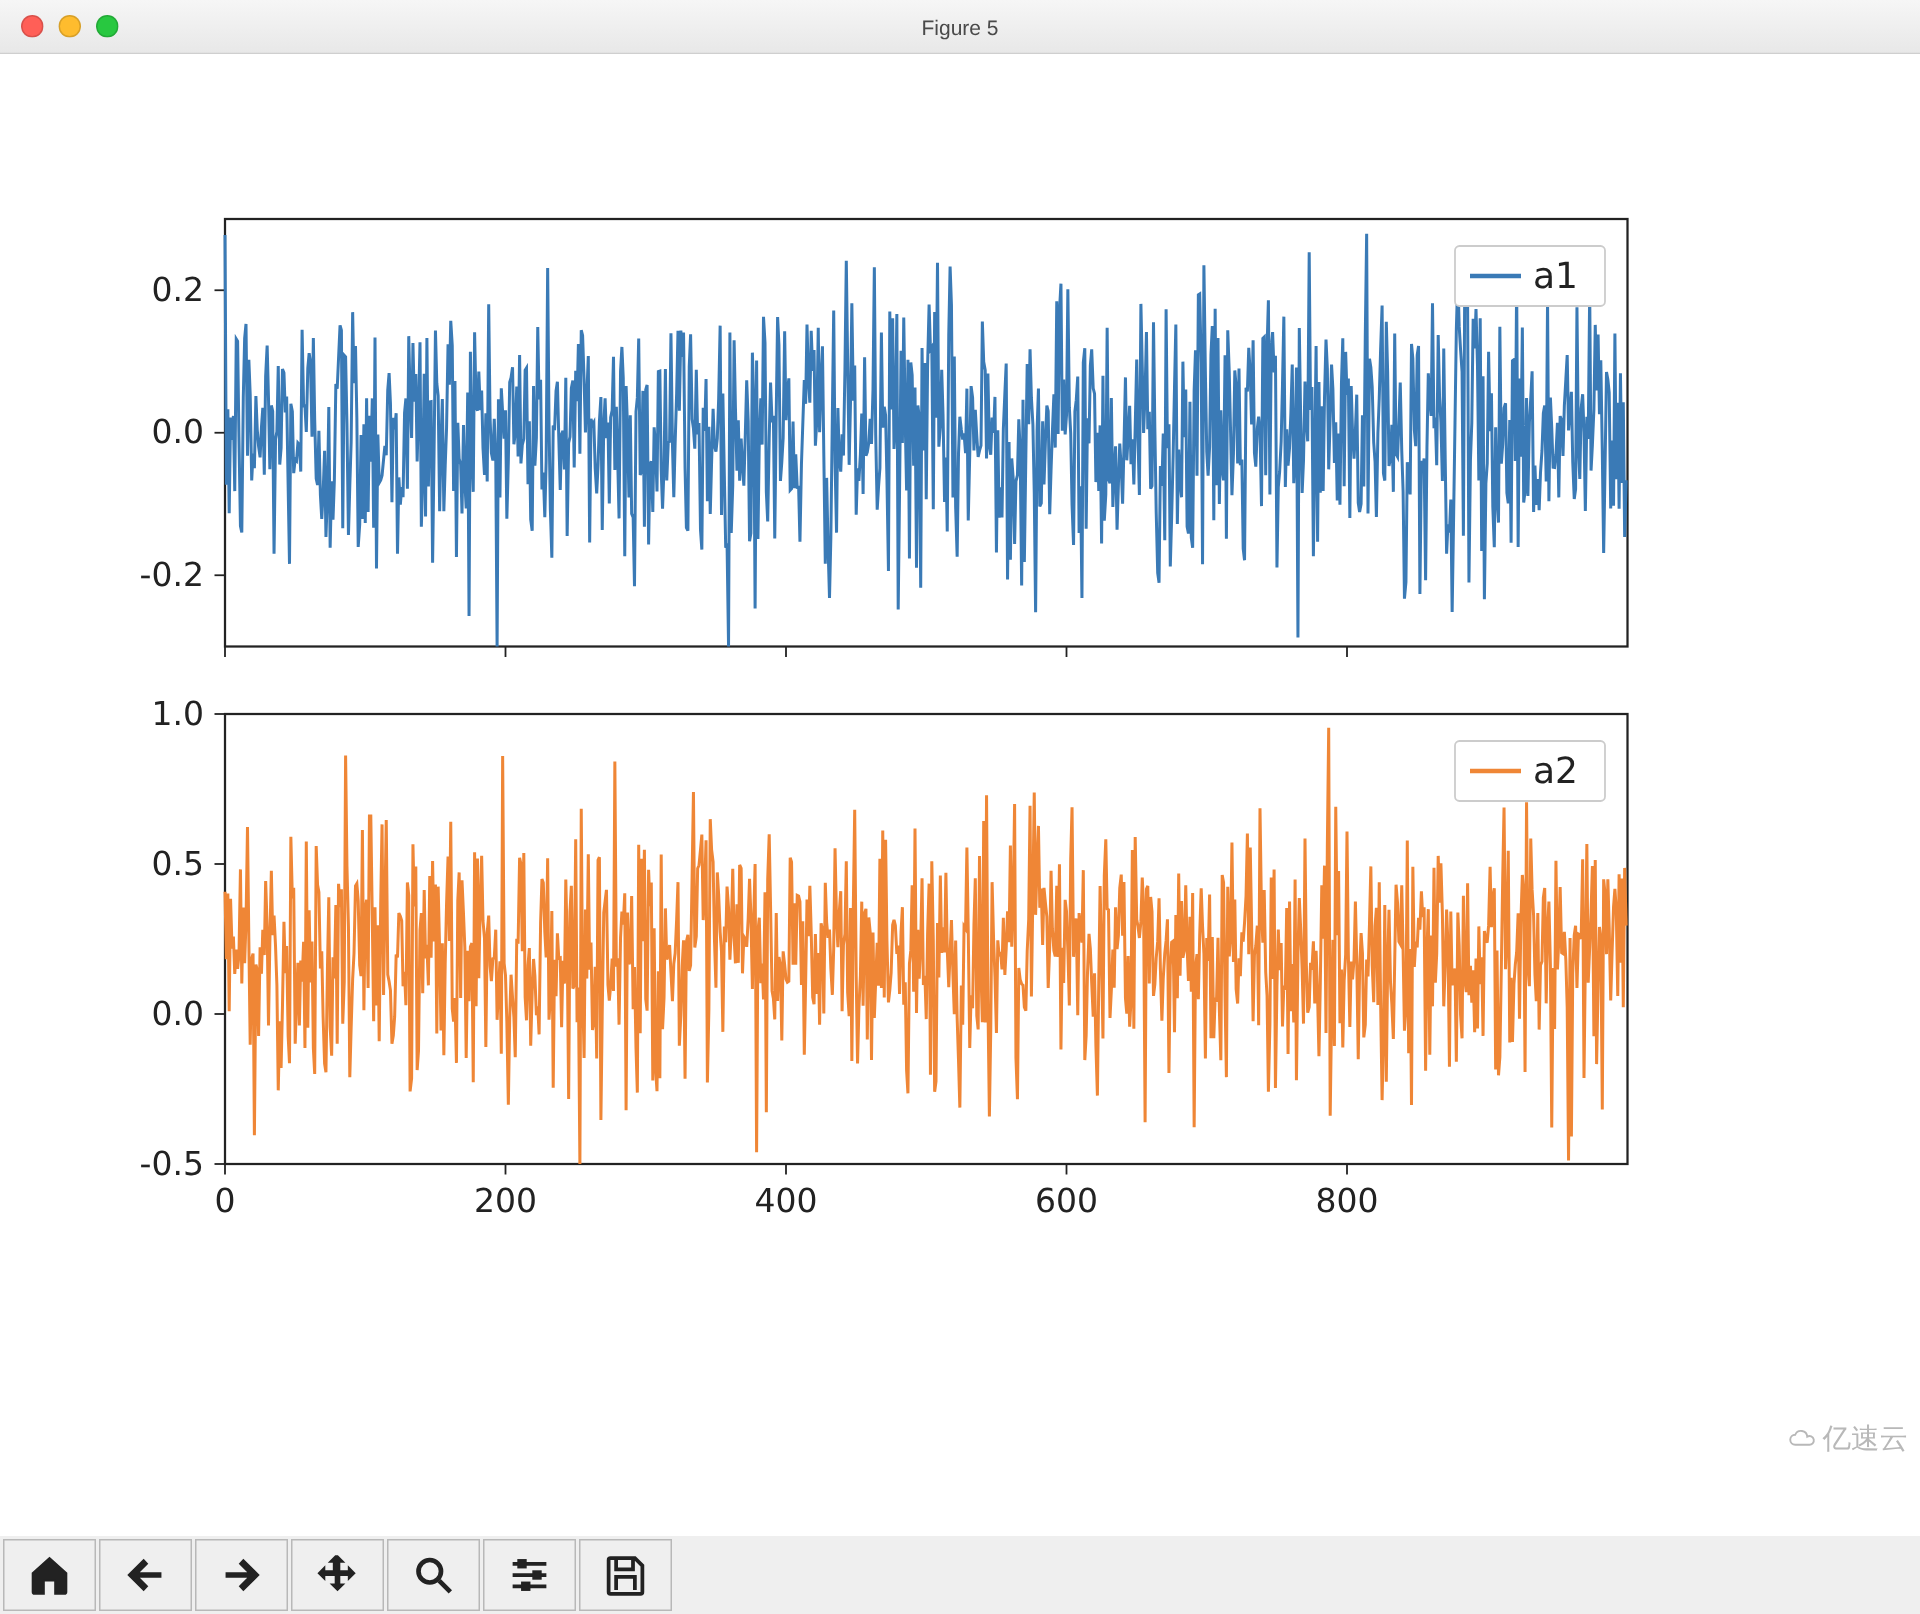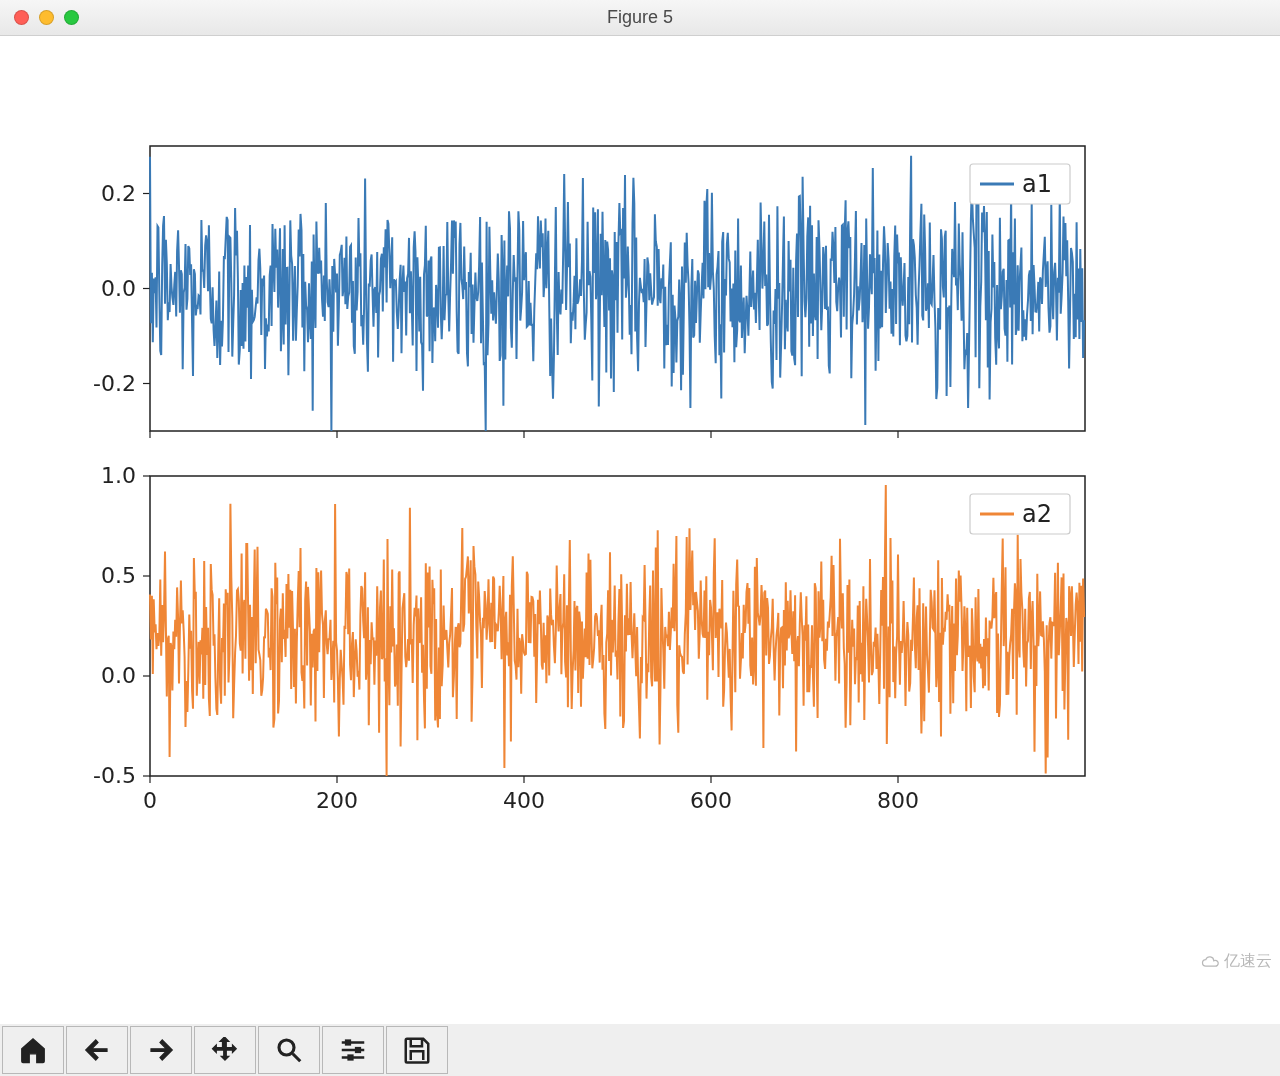--- a/index.html
+++ b/index.html
@@ -25,21 +25,21 @@
     padding-left: 14px;
   }
   .tl { width: 15px; height: 15px; border-radius: 50%; border: 0.5px solid rgba(0,0,0,0.15); }
   .tl.red { background: #ff5f57; }
   .tl.yellow { background: #febc2e; }
   .tl.green { background: #28c840; }
   .window-title {
     position: absolute;
     left: 0; right: 0;
     text-align: center;
-    font-size: 18px;
+    font-size: 14px;
     color: #4a4a4a;
     font-weight: 400;
     pointer-events: none;
   }
   .figure-area {
     position: relative;
     width: 100%;
     height: 990px;
     background: #fff;
   }
@@ -65,21 +65,21 @@
     display: flex;
     align-items: center;
     justify-content: center;
     cursor: pointer;
   }
   .tool-btn svg { stroke: #222; fill: #222; }
   .watermark {
     position: absolute;
     right: 8px;
     bottom: 54px;
-    font-size: 16px;
+    font-size: 19px;
     color: #b8b8b8;
     display: flex;
     align-items: center;
     gap: 4px;
   }
   .axis-text { font-family: "DejaVu Sans", Arial, sans-serif; font-size: 22px; fill: #222; }
   .legend-text { font-family: "DejaVu Sans", Arial, sans-serif; font-size: 24px; fill: #222; }
 </style>
 </head>
 <body>

